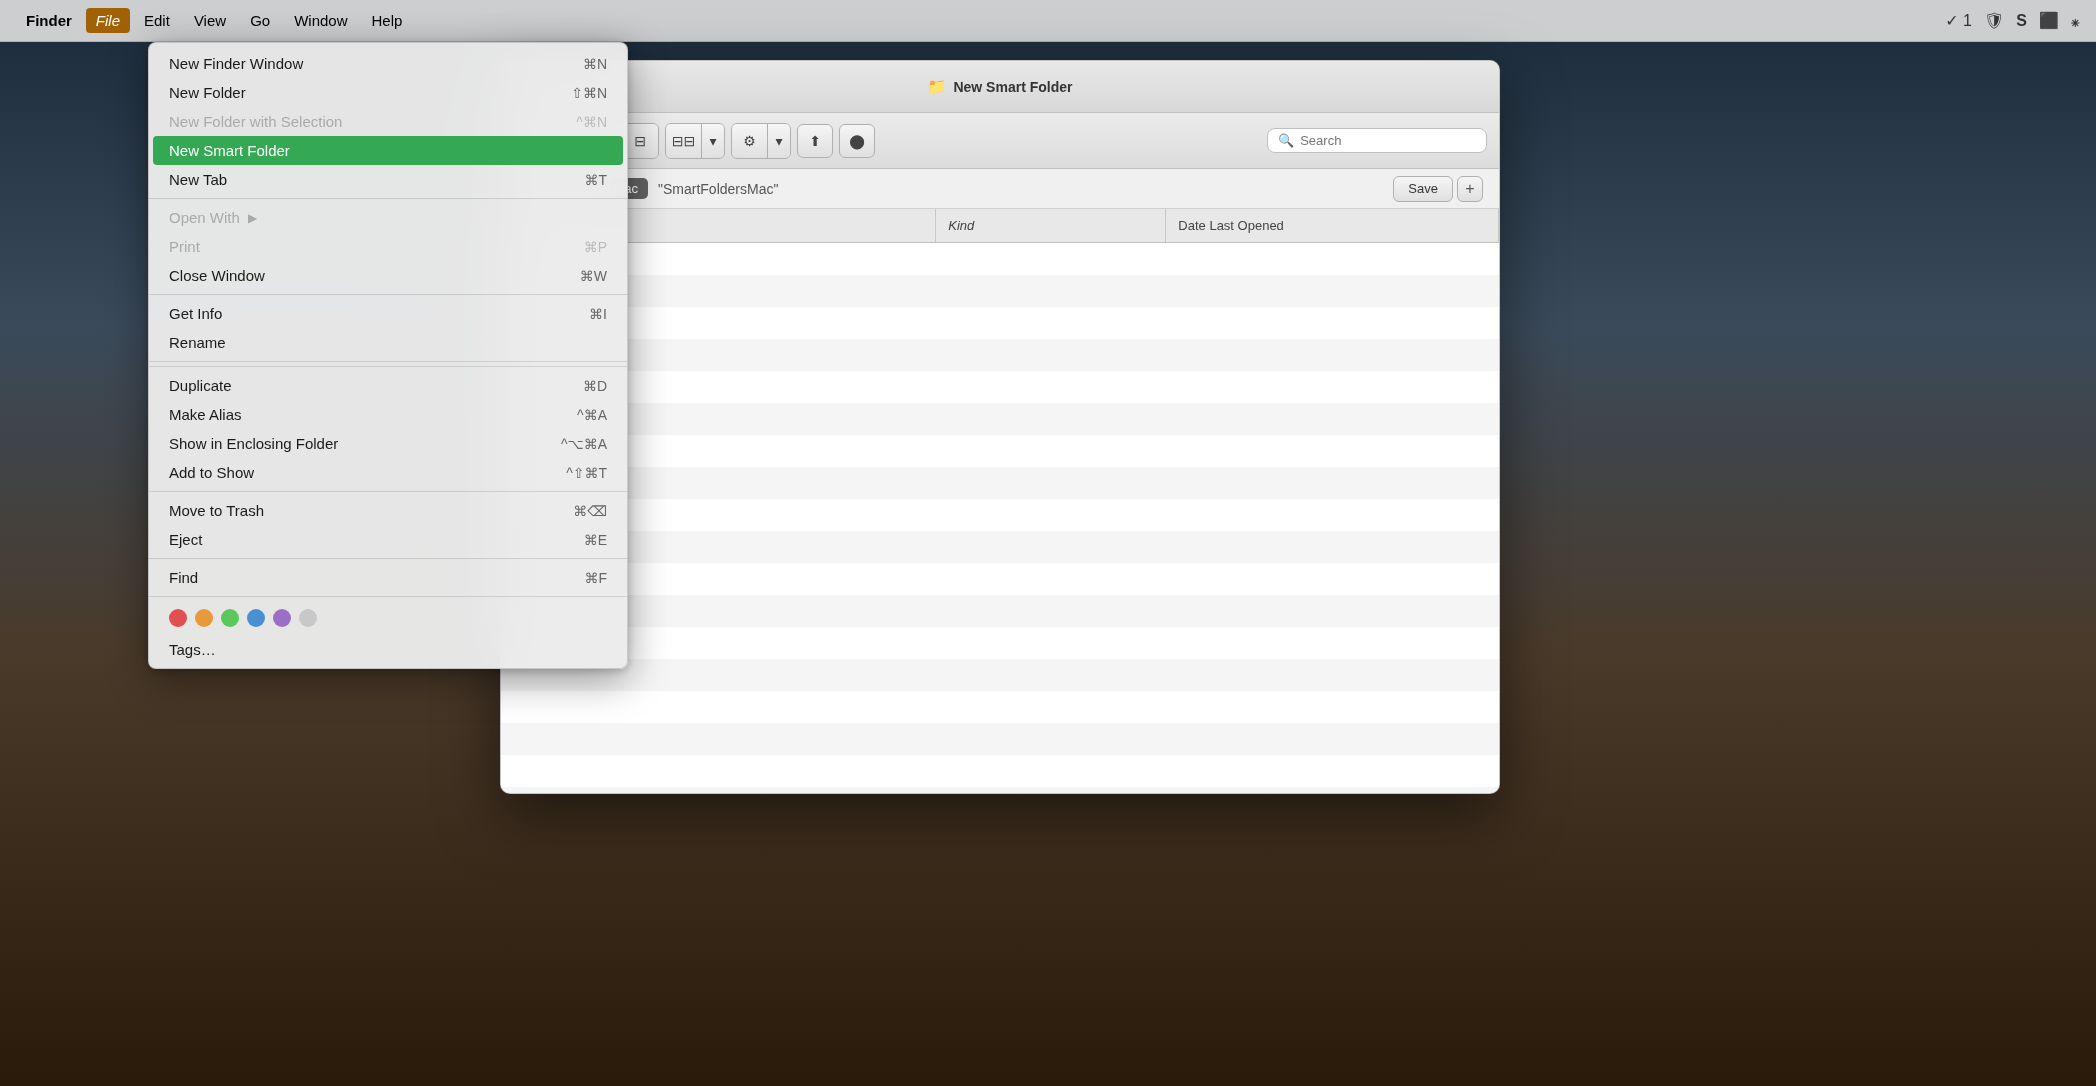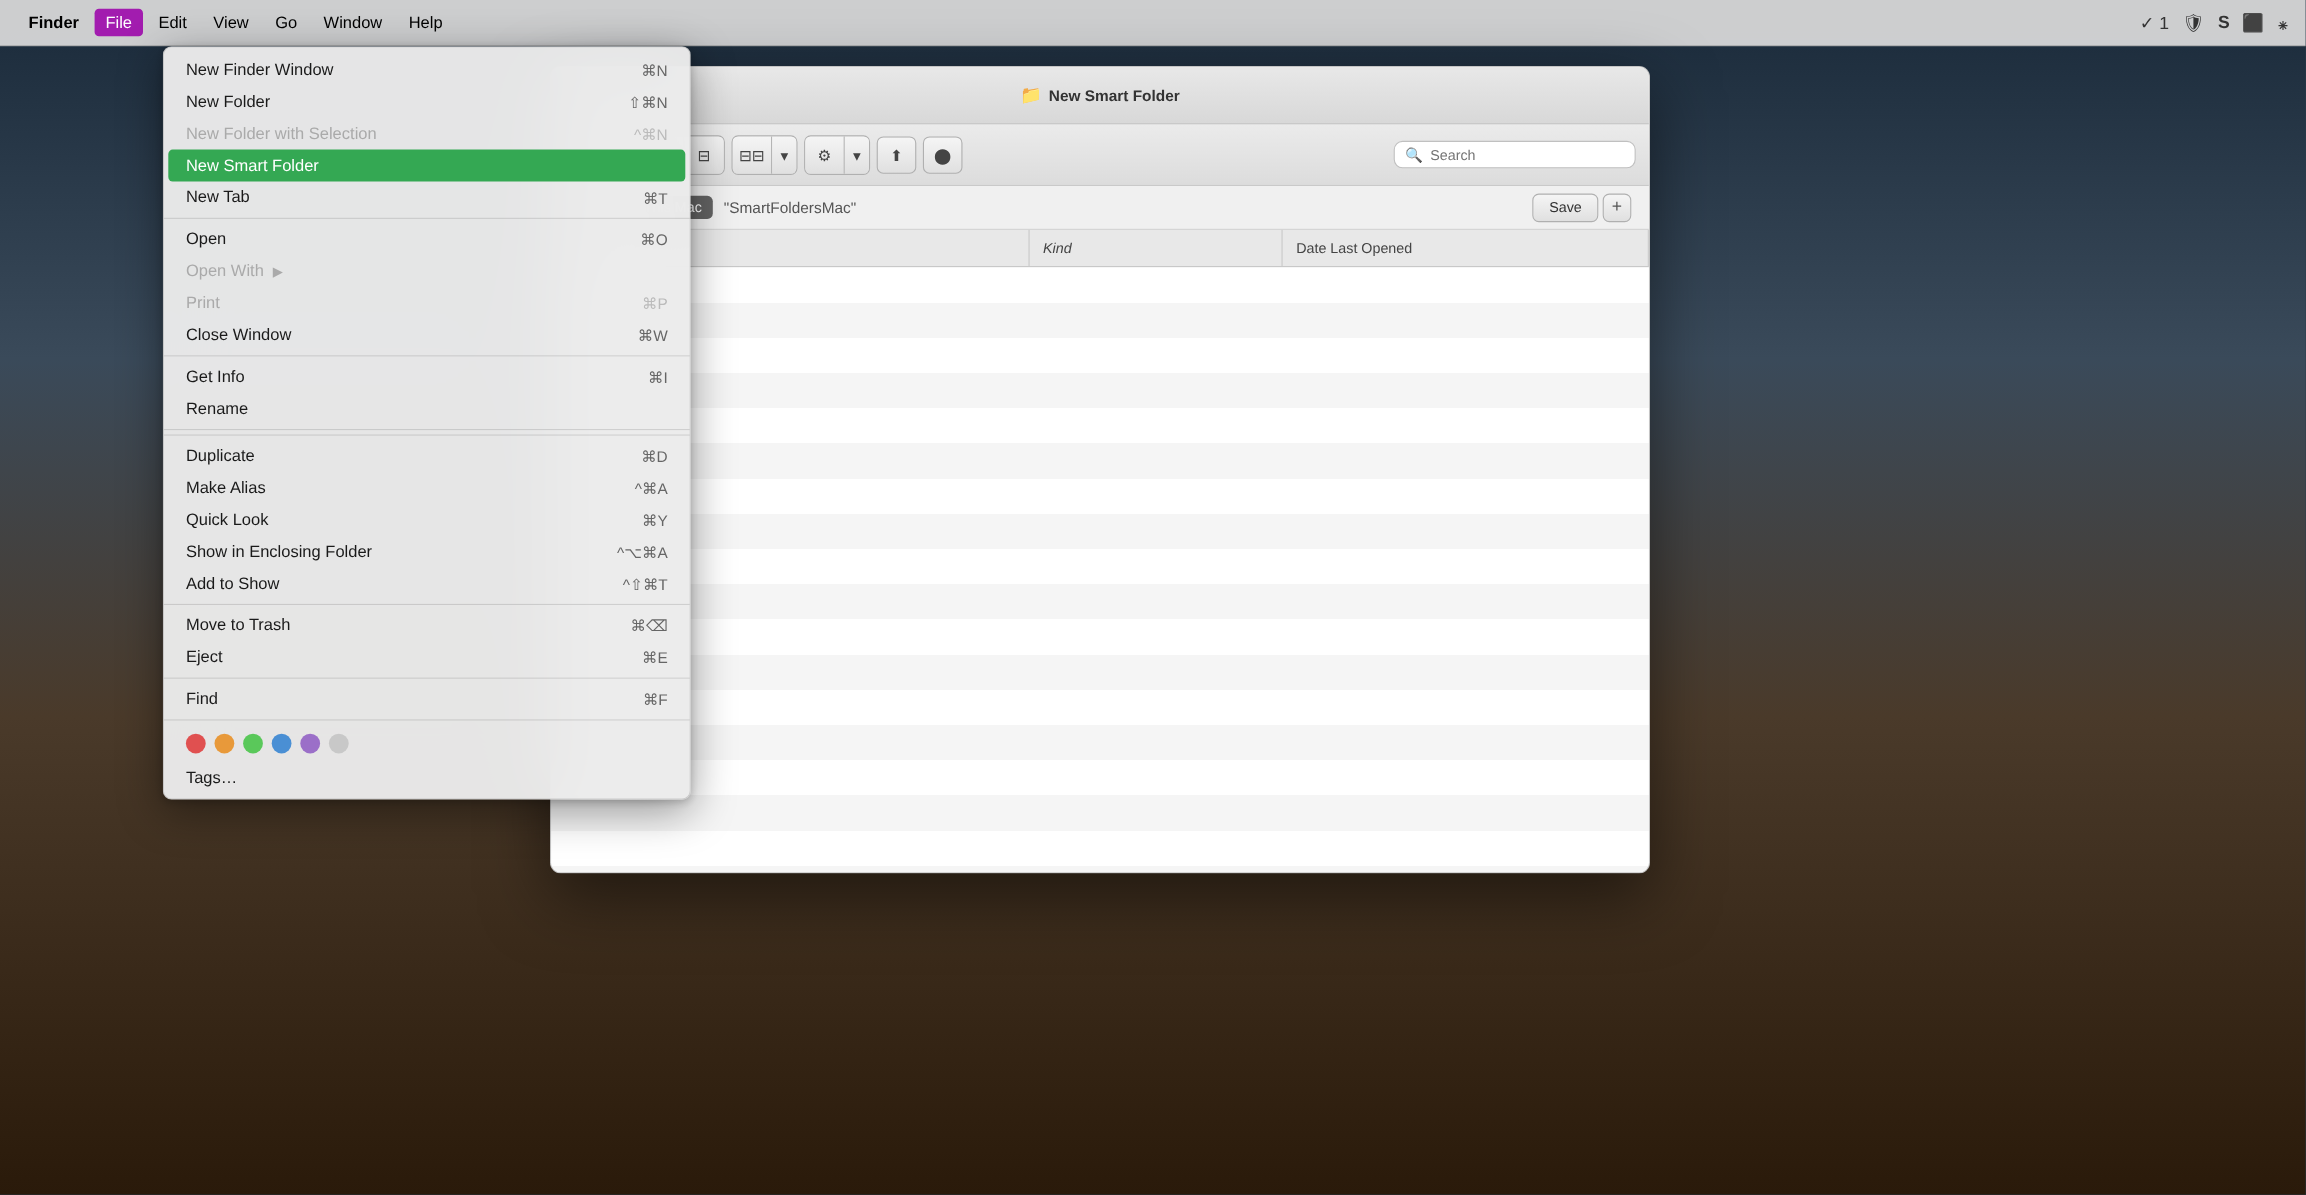--- a/index.html
+++ b/index.html
@@ -49,22 +49,23 @@
       cursor: pointer;
       white-space: nowrap;
     }
 
     .menubar-item.finder {
       font-weight: 700;
       font-size: 15px;
     }
 
     .menubar-item.active {
-      background: #a21caf;
+      background: #a16207;
       color: white;
+      font-style: italic;
     }
 
     .menubar-right {
       margin-left: auto;
       display: flex;
       align-items: center;
       gap: 12px;
     }
 
     .menubar-icon {
@@ -433,24 +434,20 @@
     <span class="shortcut"></span>
   </div>
 
   <div class="menu-item">
     <span>New Tab</span>
     <span class="shortcut">⌘T</span>
   </div>
 
   <div class="menu-separator"></div>
 
-  <div class="menu-item">
-    <span>Open</span>
-    <span class="shortcut">⌘O</span>
-  </div>
 
   <div class="menu-item disabled">
     <span>Open With</span>
     <span class="submenu-arrow">▶</span>
   </div>
 
   <div class="menu-item disabled">
     <span>Print</span>
     <span class="shortcut">⌘P</span>
   </div>
@@ -480,24 +477,20 @@
   <div class="menu-item">
     <span>Duplicate</span>
     <span class="shortcut">⌘D</span>
   </div>
 
   <div class="menu-item">
     <span>Make Alias</span>
     <span class="shortcut">^⌘A</span>
   </div>
 
-  <div class="menu-item">
-    <span>Quick Look</span>
-    <span class="shortcut">⌘Y</span>
-  </div>
 
   <div class="menu-item">
     <span>Show in Enclosing Folder</span>
     <span class="shortcut">^⌥⌘A</span>
   </div>
 
   <div class="menu-item">
     <span>Add to Show</span>
     <span class="shortcut">^⇧⌘T</span>
   </div>

